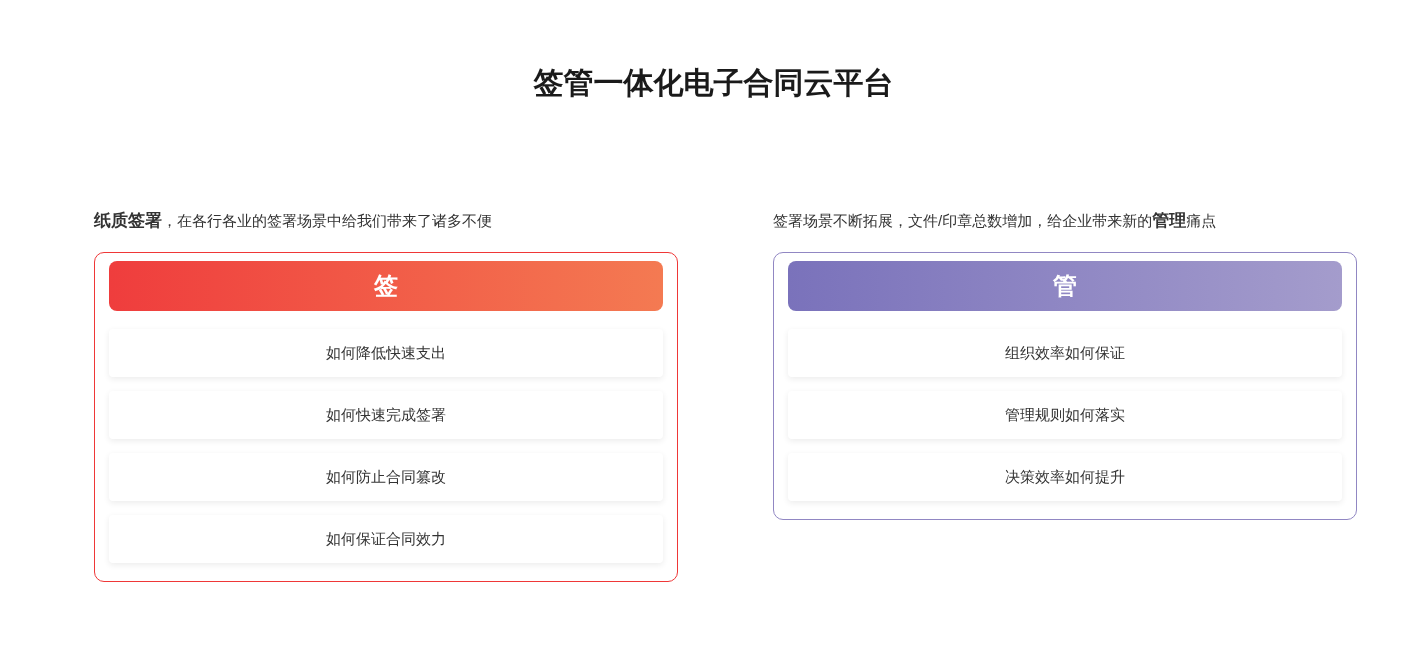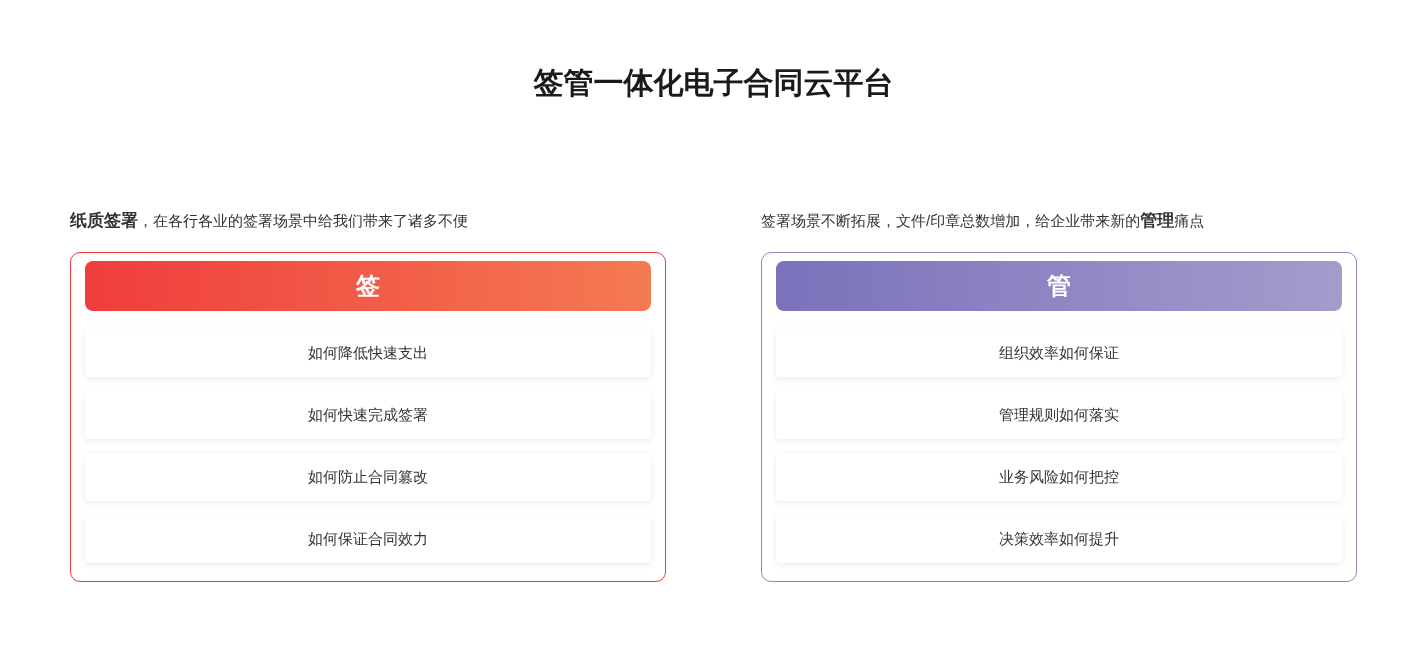--- a/index.html
+++ b/index.html
@@ -20,20 +20,21 @@
       font-weight: bold;
       color: #1a1a1a;
       padding-top: 63px;
       padding-bottom: 105px;
     }
     .cards-wrapper {
       display: flex;
       justify-content: center;
       gap: 95px;
       padding: 0 70px;
+      margin-left: 24px;
     }
     .card-column {
       width: 610px;
     }
     .card-intro {
       font-size: 15px;
       color: #333;
       margin-bottom: 20px;
     }
     .card-intro .bold {
@@ -106,18 +107,17 @@
   </div>
 
   <div class="card-column">
     <p class="card-intro">
       <span>签署场景不断拓展，文件/印章总数增加，给企业带来新的</span><span class="bold">管理</span><span>痛点</span>
     </p>
     <div class="card-box purple">
       <div class="card-header purple">管</div>
       <div class="card-item">组织效率如何保证</div>
       <div class="card-item">管理规则如何落实</div>
-      <div class="card-item">业务风险如何把控</div>
       <div class="card-item">决策效率如何提升</div>
     </div>
   </div>
 
 </div>
 
 </body></html>

